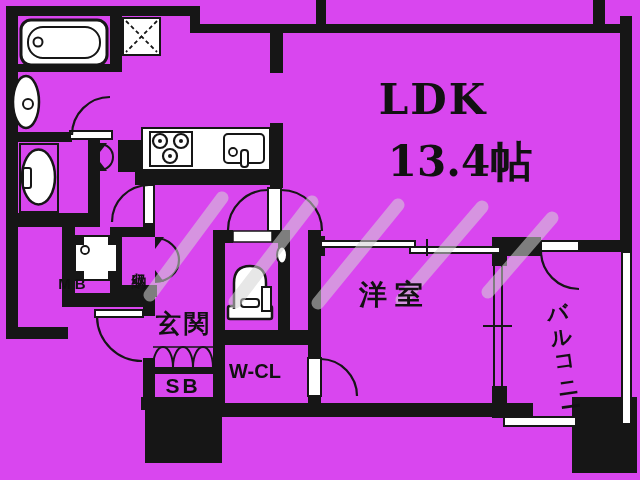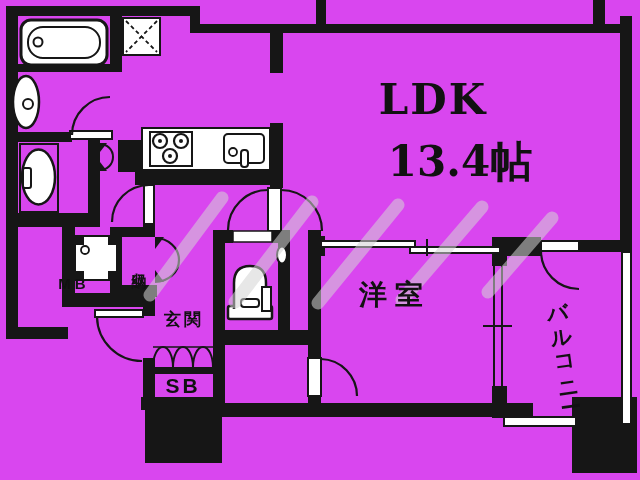--- a/index.html
+++ b/index.html
@@ -176,22 +176,23 @@
   </g>
 </svg>
 
 <div class="label serif" style="left:368px;top:79px;width:130px;font-size:42px;letter-spacing:2px;">LDK</div>
 <div class="label serif" style="left:380px;top:141px;width:160px;font-size:42px;">13.4帖</div>
 
 <div class="label serif" style="left:335px;top:281px;width:120px;font-size:28px;letter-spacing:8px;">洋室</div>
 
 <div class="label vert" style="left:543px;top:268px;width:30px;height:152px;font-size:21px;letter-spacing:3px;transform:rotate(-8deg);">バルコニー</div>
 
-<div class="label" style="left:152px;top:311px;width:64px;font-size:17px;letter-spacing:3px;">玄関</div>
+<div class="label" style="left:152px;top:311px;width:64px;font-size:25px;letter-spacing:3px;">玄関</div>
 
 <div class="label" style="left:158px;top:375px;width:50px;font-size:21px;letter-spacing:3px;">SB</div>
 
+<div class="label" style="left:222px;top:361px;width:66px;font-size:20px;">W-CL</div>
 
 <div class="label" style="left:18px;top:276px;width:48px;font-size:15px;letter-spacing:4px;margin-left:32px;">MB</div>
 
 <div class="label vert" style="left:125px;top:240px;width:22px;height:44px;font-size:15px;letter-spacing:1px;">収納</div>
 
 </div>
 
 </body></html>

